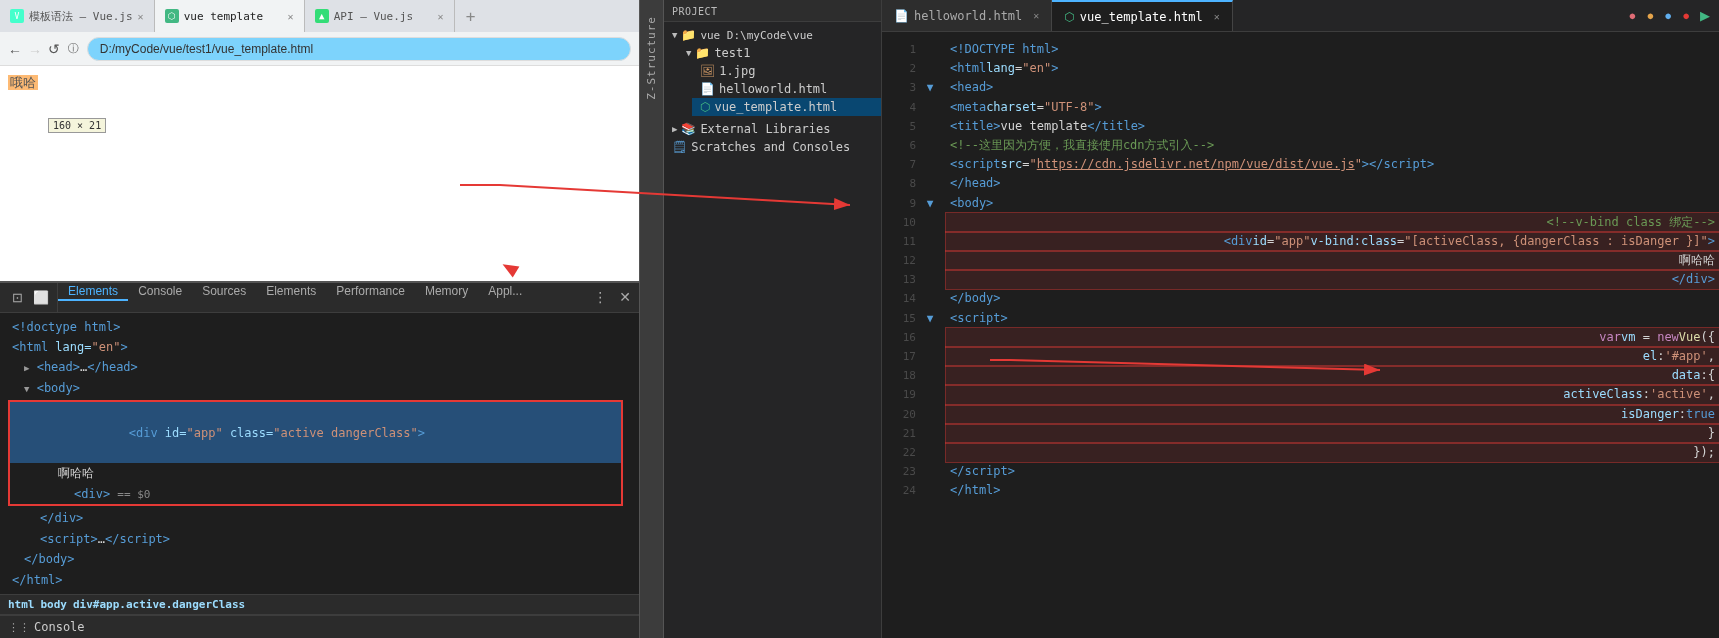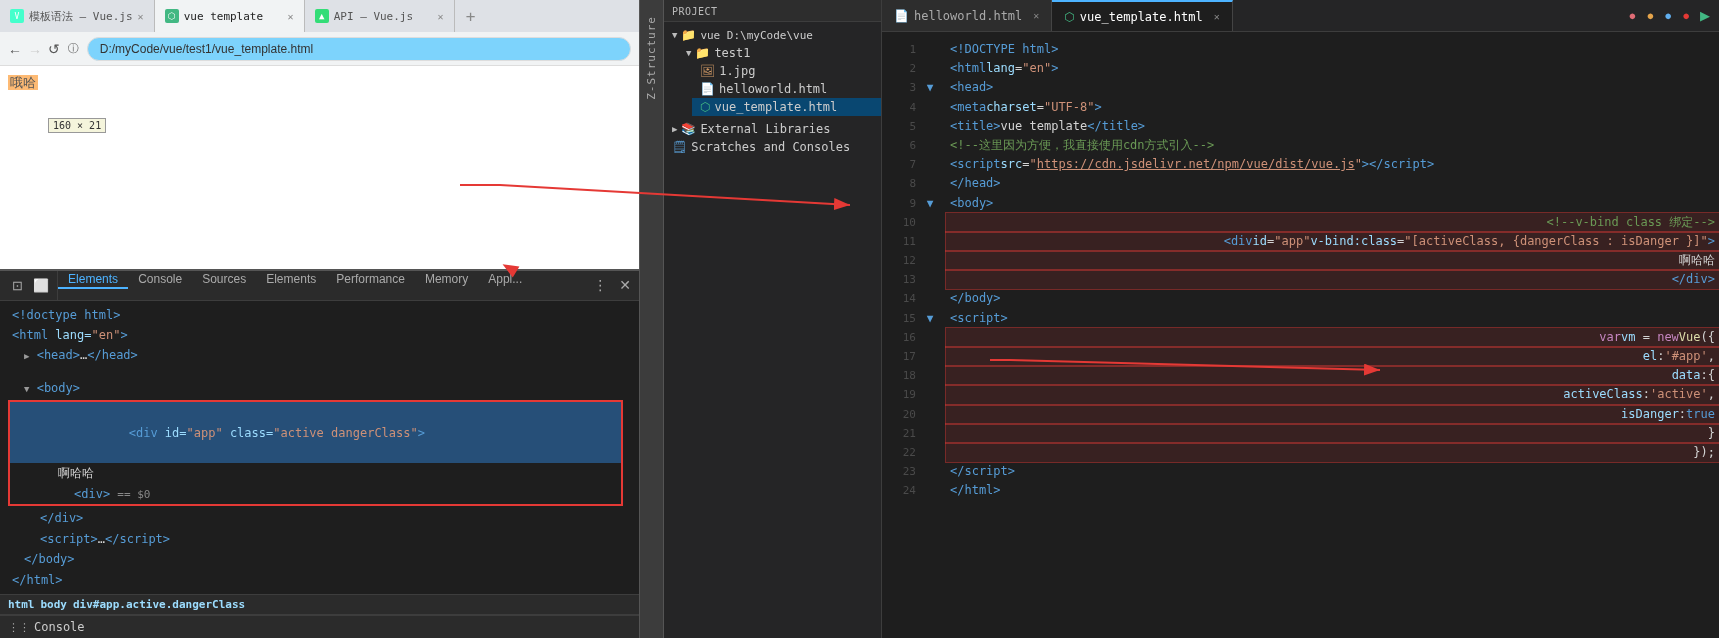--- a/index.html
+++ b/index.html
@@ -167,21 +167,21 @@
         <div class="dt-icons">
           <button class="dt-icon-btn">⋮</button>
           <button class="dt-icon-btn">✕</button>
         </div>
       </div>
 
       <div class="dom-tree">
         <div class="dtl"><span class="dt-tag">&lt;!doctype html&gt;</span></div>
         <div class="dtl"><span class="dt-tag">&lt;html</span> <span class="dt-attr-n">lang</span>=<span class="dt-attr-v">"en"</span><span class="dt-tag">&gt;</span></div>
         <div class="dtl" style="padding-left: 16px;"><span class="dt-tri">▶</span> <span class="dt-tag">&lt;head&gt;</span><span class="dt-text">…</span><span class="dt-tag">&lt;/head&gt;</span></div>
-        <div class="dtl" style="padding-left: 16px; margin-top: 12px;"><span class="dt-tri">▼</span> <span class="dt-tag">&lt;body&gt;</span></div>
+        <div class="dtl" style="padding-left: 16px;"><span class="dt-tri">▼</span> <span class="dt-tag">&lt;body&gt;</span></div>
 
         
         <div style="border: 2px solid #e53935; margin: 2px 0; display: inline-block; width: calc(100% - 8px);">
           <div class="dtl selected-line" style="padding-left: 32px; background: #264f78;">
             <span class="dt-tag">&lt;div</span> <span class="dt-attr-n">id</span>=<span class="dt-attr-v">"app"</span> <span class="dt-attr-n">class</span>=<span class="dt-attr-v">"active dangerClass"</span><span class="dt-tag">&gt;</span>
           </div>
           <div class="dtl" style="padding-left: 48px;"><span class="dt-text">啊哈哈</span></div>
           <div class="dtl" style="padding-left: 64px;"><span class="dt-tag">&lt;div&gt;</span> <span style="color:#888; font-size:11px;">== $0</span></div>
         </div>
 

